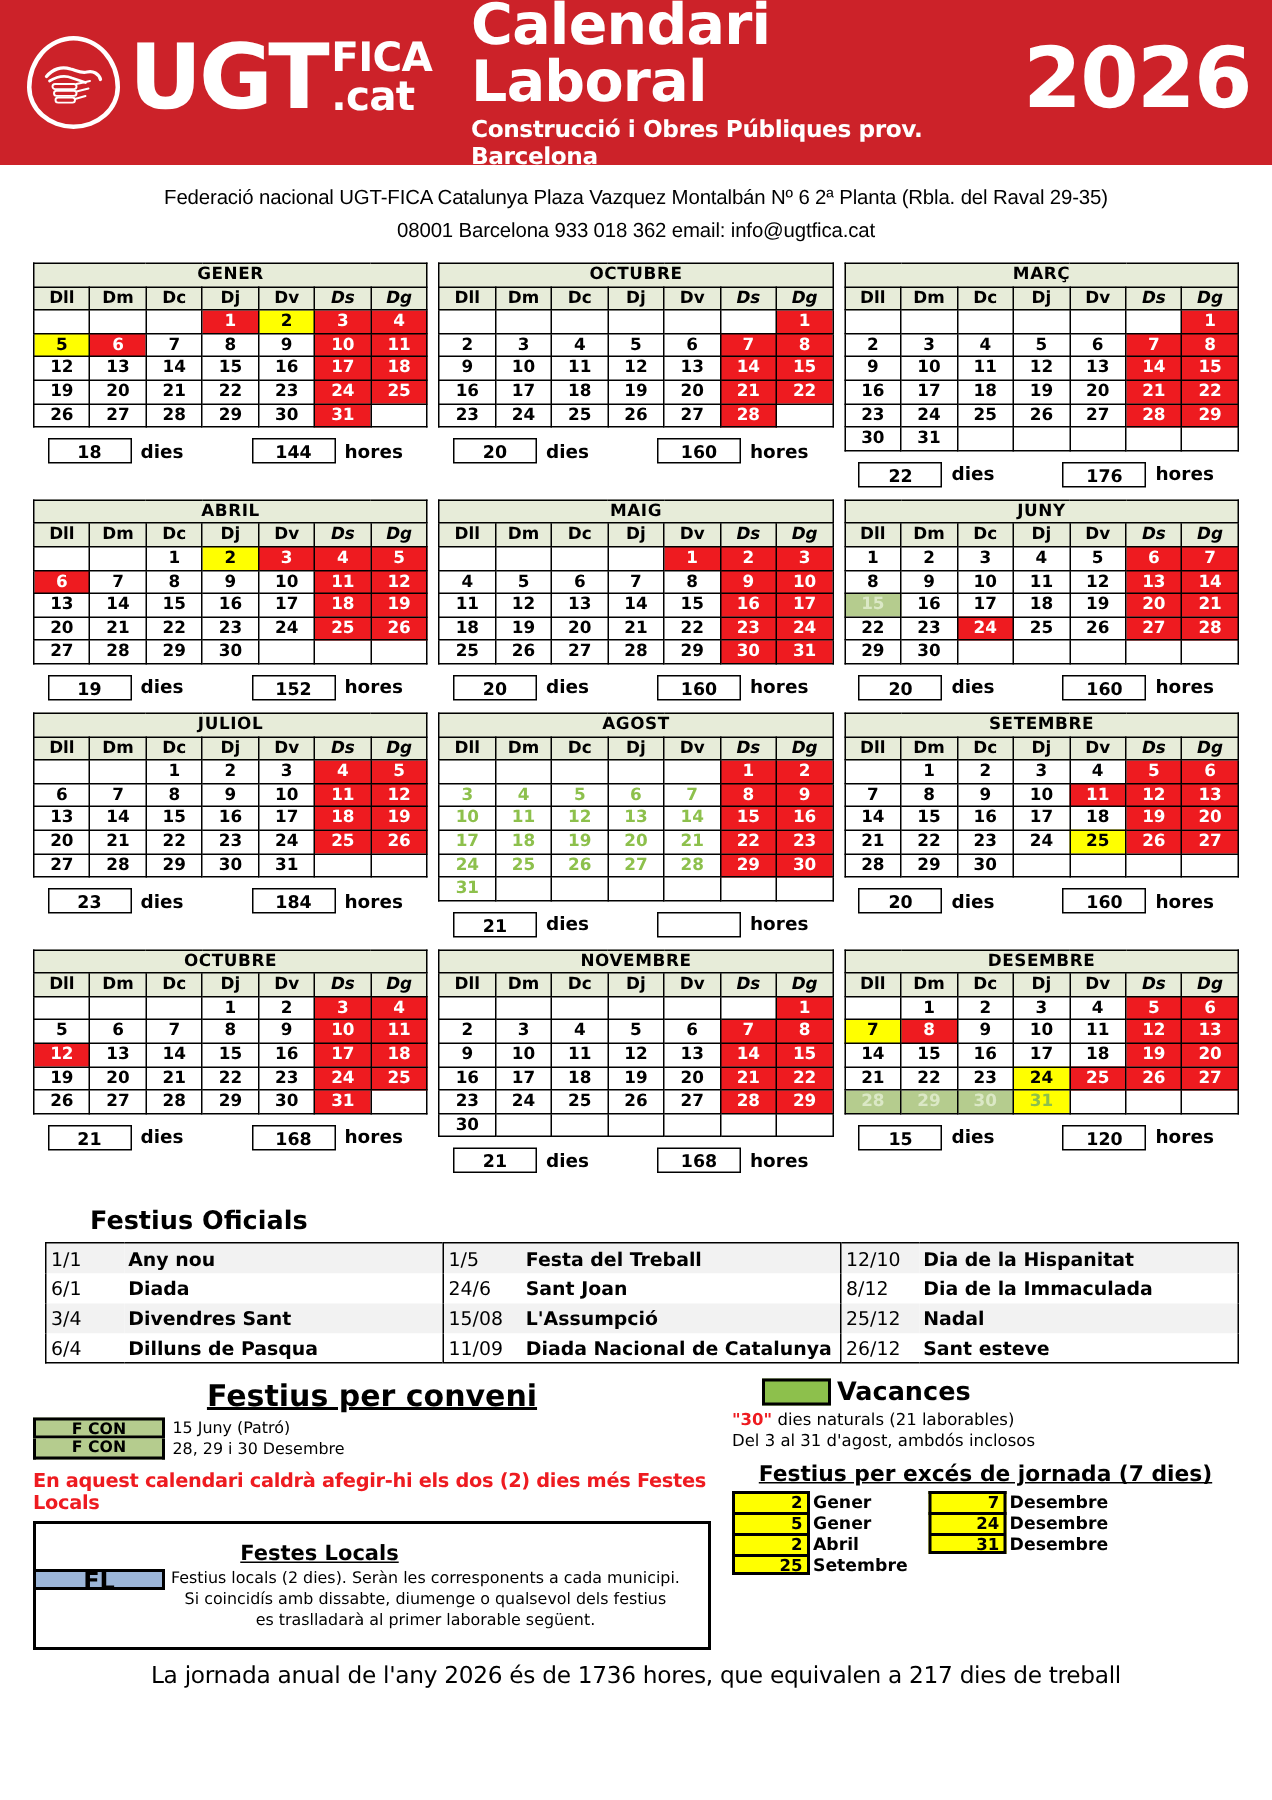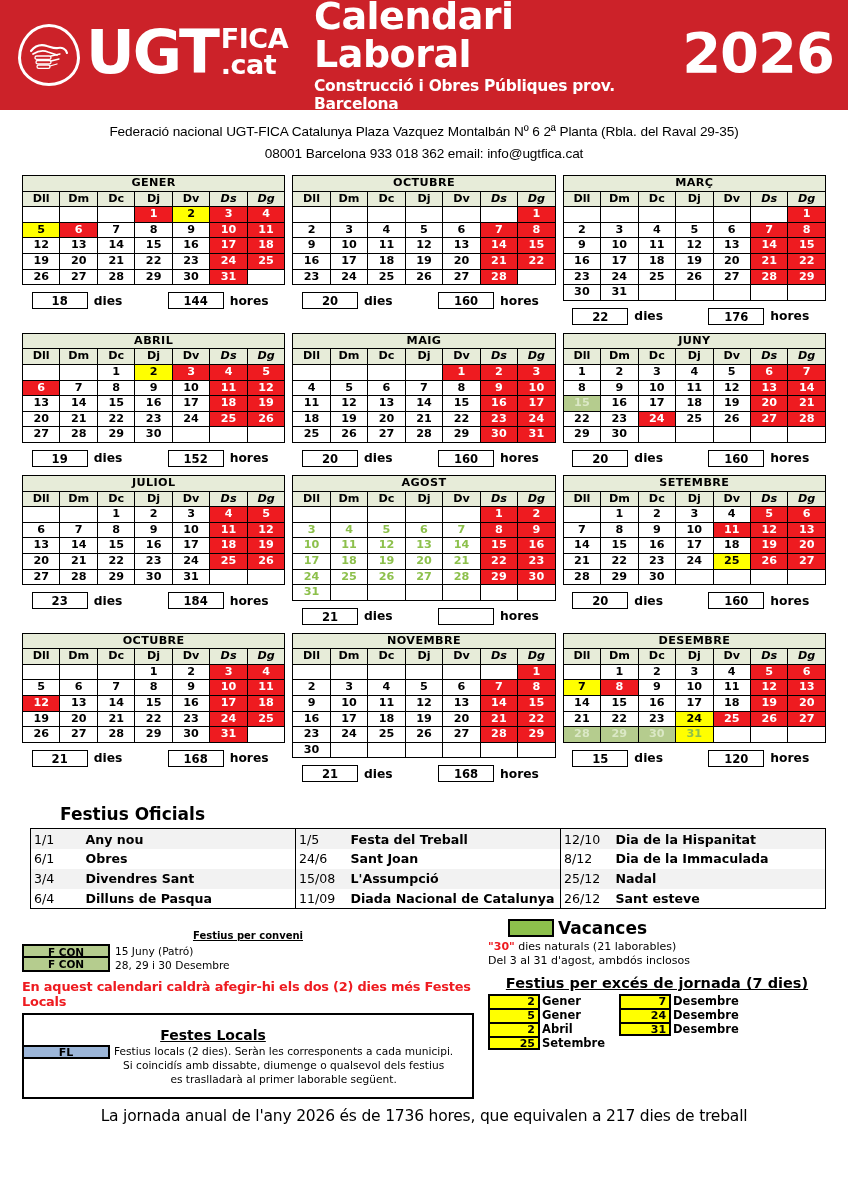--- a/index.html
+++ b/index.html
@@ -141,24 +141,23 @@
   td.sepL { border-left: 1.8px solid #000 !important; }
 
   
   .lower {
     display:flex; padding: 9px 22px 0 22px; gap:8px;
   }
   .lower-left { width: 452px; }
   .lower-right { flex:1; padding-left:6px; }
 
   .conv-title {
-    text-align:center; font-size:10px; font-weight:bold;
+    text-align:center; font-size:20px; font-weight:bold;
     text-decoration: underline; margin-bottom:3px;
     font-family:"DejaVu Sans", sans-serif;
-    margin-top:12px;
   }
   .conv-row { display:flex; align-items:flex-start; }
   .conv-box {
     width: 88px; background:#b5cc8e; border:2px solid #000;
     font-size:10.5px; font-weight:bold; text-align:center;
     line-height: 13px; height: 14px;
     font-family:"DejaVu Sans", sans-serif;
   }
   .conv-box.second { border-top: 0; }
   .conv-txt { font-size:10.6px; padding-left:5px; line-height:14px;
@@ -173,21 +172,21 @@
     position:relative;
   }
   .locals-title {
     text-align:center; font-size:14px; font-weight:bold;
     text-decoration:underline; margin-left:-70px;
     font-family:"DejaVu Sans", sans-serif;
   }
   .fl-row { display:flex; align-items:flex-start; margin-top:2px;}
   .fl-box {
     width:88px; height:14px; background:#9cb6d9; border:2px solid #000;
-    font-size:11px; font-weight:bold; text-align:center; line-height:12px;
+    font-size:16px; font-weight:bold; text-align:center; line-height:12px;
     margin-left:-2px; flex:0 0 auto;
     font-family:"DejaVu Sans", sans-serif;
   }
   .fl-lines { font-size:10.6px; line-height:13.6px; padding-left:4px;
     font-family:"DejaVu Sans", sans-serif; }
   .fl-lines .c { text-align:center; }
 
   .vac-row { display:flex; align-items:center;padding-left:20px; }
   .vac-swatch { width:46px; height:18px; background:#8dc04c; border:2px solid #000; }
   .vac-label { font-size:17px; font-weight:bold; margin-left:4px;
@@ -1129,21 +1128,21 @@
         <tr>
           <td class="dcol">1/1</td>
           <td class="ncol">Any nou</td>
           <td class="dcol sepL">1/5</td>
           <td class="ncol">Festa del Treball</td>
           <td class="dcol sepL">12/10</td>
           <td class="ncol">Dia de la Hispanitat</td>
         </tr>
         <tr>
           <td class="dcol">6/1</td>
-          <td class="ncol">Obres</td>
+          <td class="ncol">Diada</td>
           <td class="dcol sepL">24/6</td>
           <td class="ncol">Sant Joan</td>
           <td class="dcol sepL">8/12</td>
           <td class="ncol">Dia de la Immaculada</td>
         </tr>
         <tr>
           <td class="dcol">3/4</td>
           <td class="ncol">Divendres Sant</td>
           <td class="dcol sepL">15/08</td>
           <td class="ncol">L'Assumpció</td>

